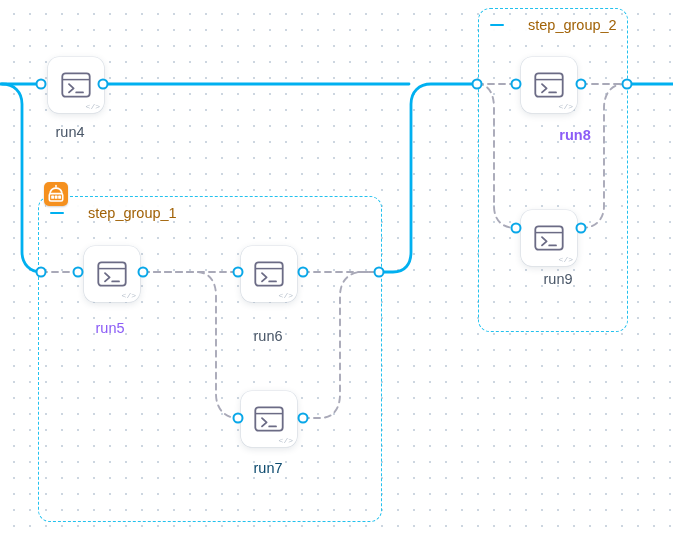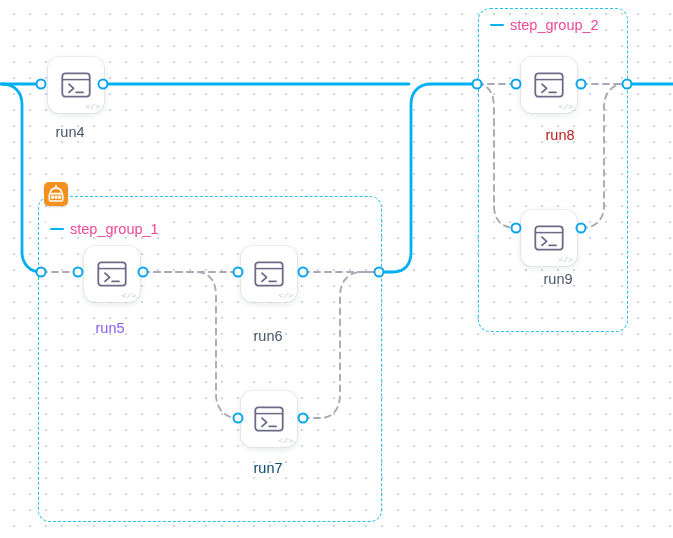--- a/index.html
+++ b/index.html
@@ -24,23 +24,23 @@
   
   .group-frame{
     position:absolute;
     border:1.4px dashed #22c1ee;
     border-radius:12px;
     background:transparent;
     box-sizing:border-box;
   }
   .group-label{
     position:absolute;
-    display:flex;align-items:center;gap:6px;
+    display:flex;align-items:center;gap:24px;
     font-size:14.5px;
-    color:#ec4899;
+    color:#a16207;
     white-space:nowrap;
     background:rgba(255,255,255,0.92);
     padding:0 4px;
   }
   .collapse-dash{
     display:inline-block;
     width:14px;height:2.6px;
     background:#2aa9e0;
     border-radius:2px;
   }
@@ -89,21 +89,21 @@
     transform:translate(-50%,-50%);
   }
 </style>
 </head>
 <body>
 
 <div id="canvas"></div>
 
 <div class="layer" id="groups-layer">
     <div class="group-frame" style="left: 38px; top: 196px; width: 344px; height: 326px; border-color: rgb(34, 193, 238);"></div>
-    <div class="group-label" style="left: 46px; top: 205px; margin-top: 16px;">
+    <div class="group-label" style="left: 46px; top: 205px;">
       <span class="collapse-dash" style="background: rgb(0, 176, 240);"></span>
       <span>step_group_1</span>
     </div>
     <div class="group-badge" style="left: 44px; top: 182px; background: rgb(245, 144, 30);">
       <svg viewBox="0 0 24 24" width="24" height="24">
         <path d="M6.2 10.2 A6.2 6.2 0 0 1 17.8 10.2" fill="none" stroke="#ffffff" stroke-width="1.7" stroke-linecap="round"></path>
         <line x1="12" y1="3.4" x2="12" y2="5.1" stroke="#ffffff" stroke-width="1.5" stroke-linecap="round"></line>
         <rect x="5.3" y="11.6" width="13.4" height="7.4" rx="1.5" fill="none" stroke="#ffffff" stroke-width="1.6"></rect>
         <rect x="7.2" y="13.6" width="2.8" height="3.2" rx="0.6" fill="#ffffff"></rect>
         <rect x="10.7" y="13.6" width="2.8" height="3.2" rx="0.6" fill="#ffffff"></rect>
@@ -177,21 +177,21 @@
     <div class="node-label" style="left: 268px; top: 460px; color: #0c4a6e;">run7</div>
     <div class="node" style="left: 521px; top: 57px;">
       <svg class="term" viewBox="0 0 30 26">
         <rect x="1.3" y="1.3" width="27.4" height="23.4" rx="3.2" fill="none" stroke="#6b6b85" stroke-width="1.8"></rect>
         <line x1="1.3" y1="7.6" x2="28.7" y2="7.6" stroke="#6b6b85" stroke-width="1.5"></line>
         <polyline points="8,12.2 12.6,16.3 8,20.4" fill="none" stroke="#6b6b85" stroke-width="1.8" stroke-linecap="round" stroke-linejoin="round"></polyline>
         <line x1="15.2" y1="20.4" x2="22" y2="20.4" stroke="#6b6b85" stroke-width="1.8" stroke-linecap="round"></line>
       </svg>
       <span class="codebadge">&lt;/&gt;</span>
     </div>
-    <div class="node-label" style="left: 560px; top: 127px; color: #b91c1c;">run8</div>
+    <div class="node-label" style="left: 575px; top: 127px; color: #8b5cf6; font-weight: bold;">run8</div>
     <div class="node" style="left: 521px; top: 210px;">
       <svg class="term" viewBox="0 0 30 26">
         <rect x="1.3" y="1.3" width="27.4" height="23.4" rx="3.2" fill="none" stroke="#6b6b85" stroke-width="1.8"></rect>
         <line x1="1.3" y1="7.6" x2="28.7" y2="7.6" stroke="#6b6b85" stroke-width="1.5"></line>
         <polyline points="8,12.2 12.6,16.3 8,20.4" fill="none" stroke="#6b6b85" stroke-width="1.8" stroke-linecap="round" stroke-linejoin="round"></polyline>
         <line x1="15.2" y1="20.4" x2="22" y2="20.4" stroke="#6b6b85" stroke-width="1.8" stroke-linecap="round"></line>
       </svg>
       <span class="codebadge">&lt;/&gt;</span>
     </div>
     <div class="node-label" style="left: 548px; top: 271px; color: rgb(74, 87, 104); margin-left: 10px;">run9</div>

